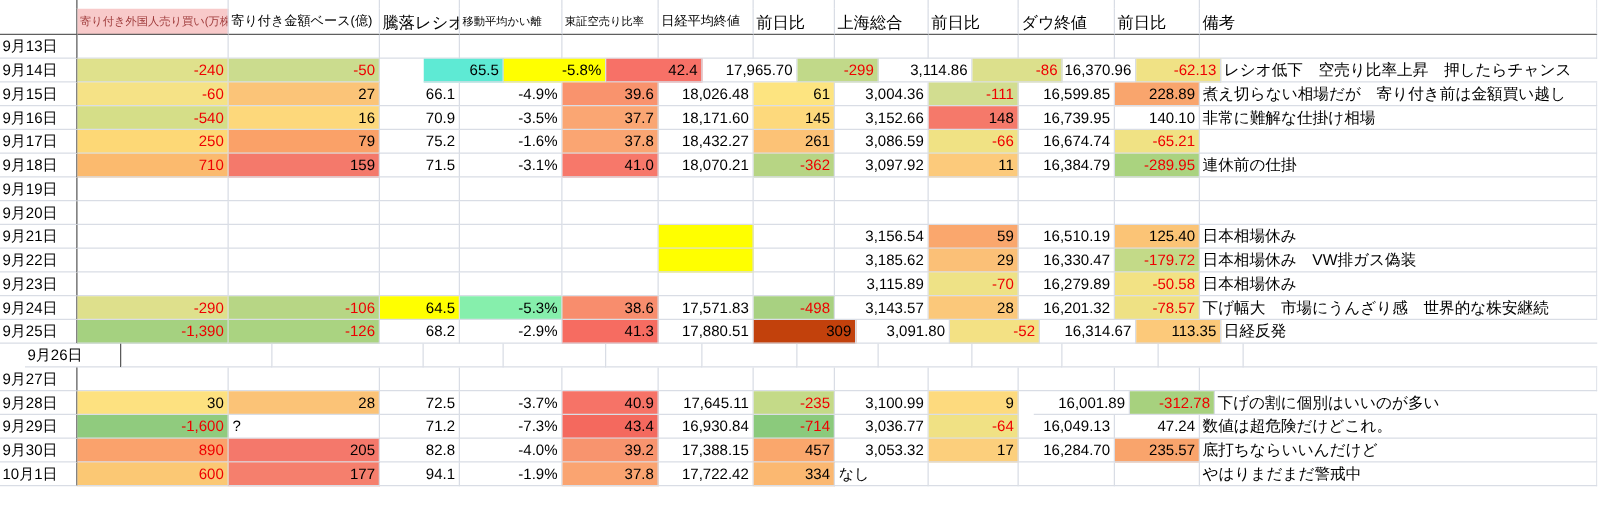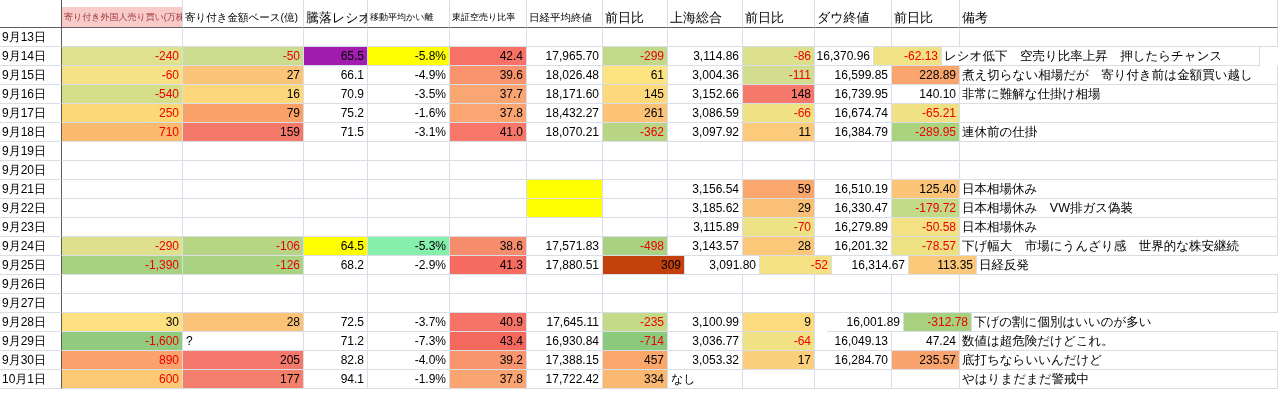--- a/index.html
+++ b/index.html
@@ -93,21 +93,21 @@
       <div class="cell" style="width: 75px;"></div>
       <div class="cell" style="width: 72px;"></div>
       <div class="cell" style="width: 77px;"></div>
       <div class="cell" style="width: 68px;"></div>
       <div class="cell remark" style="width: 318px;"></div>
     </div>
     <div class="row">
       <div class="cell date" style="width: 62px;">9月14日</div>
       <div class="cell" style="width: 121px; background: rgb(223, 225, 140); color: rgb(238, 0, 0);">-240</div>
       <div class="cell" style="width: 121px; background: rgb(203, 220, 142); color: rgb(238, 0, 0);">-50</div>
-      <div class="cell" style="width: 64px; background: #a21caf;">65.5</div>
+      <div class="cell" style="width: 64px; background: #5eead4; margin-left: 35px;">65.5</div>
       <div class="cell" style="width: 82px; background: rgb(255, 255, 0);">-5.8%</div>
       <div class="cell" style="width: 77px; background: rgb(247, 113, 103);">42.4</div>
       <div class="cell" style="width: 76px;">17,965.70</div>
       <div class="cell" style="width: 65px; background: rgb(193, 217, 137); color: rgb(238, 0, 0); padding-left: 36px;">-299</div>
       <div class="cell" style="width: 75px;">3,114.86</div>
       <div class="cell" style="width: 72px; background: rgb(220, 224, 140); color: rgb(238, 0, 0);">-86</div>
       <div class="cell" style="width: 59px;">16,370.96</div>
       <div class="cell" style="width: 68px; background: rgb(240, 226, 133); color: rgb(238, 0, 0);">-62.13</div>
       <div class="cell remark" style="width: 318px;">レシオ低下　空売り比率上昇　押したらチャンス</div>
     </div>
@@ -270,21 +270,21 @@
       <div class="cell" style="width: 77px; background: rgb(246, 108, 97);">41.3</div>
       <div class="cell" style="width: 76px;">17,880.51</div>
       <div class="cell" style="width: 82px; background: #c2410c;">309</div>
       <div class="cell" style="width: 75px;">3,091.80</div>
       <div class="cell" style="width: 72px; background: rgb(243, 225, 132); color: rgb(238, 0, 0);">-52</div>
       <div class="cell" style="width: 77px;">16,314.67</div>
       <div class="cell" style="width: 68px; background: rgb(252, 201, 122);">113.35</div>
       <div class="cell remark" style="width: 318px;">日経反発</div>
     </div>
     <div class="row">
-      <div class="cell date" style="width: 62px;">9月26日</div>
+      <div class="cell date" style="width: 77px; margin-left: 20px;">9月26日</div>
       <div class="cell" style="width: 121px;"></div>
       <div class="cell" style="width: 121px;"></div>
       <div class="cell" style="width: 64px;"></div>
       <div class="cell" style="width: 82px;"></div>
       <div class="cell" style="width: 77px;"></div>
       <div class="cell" style="width: 76px;"></div>
       <div class="cell" style="width: 65px;"></div>
       <div class="cell" style="width: 75px;"></div>
       <div class="cell" style="width: 72px;"></div>
       <div class="cell" style="width: 77px;"></div>

